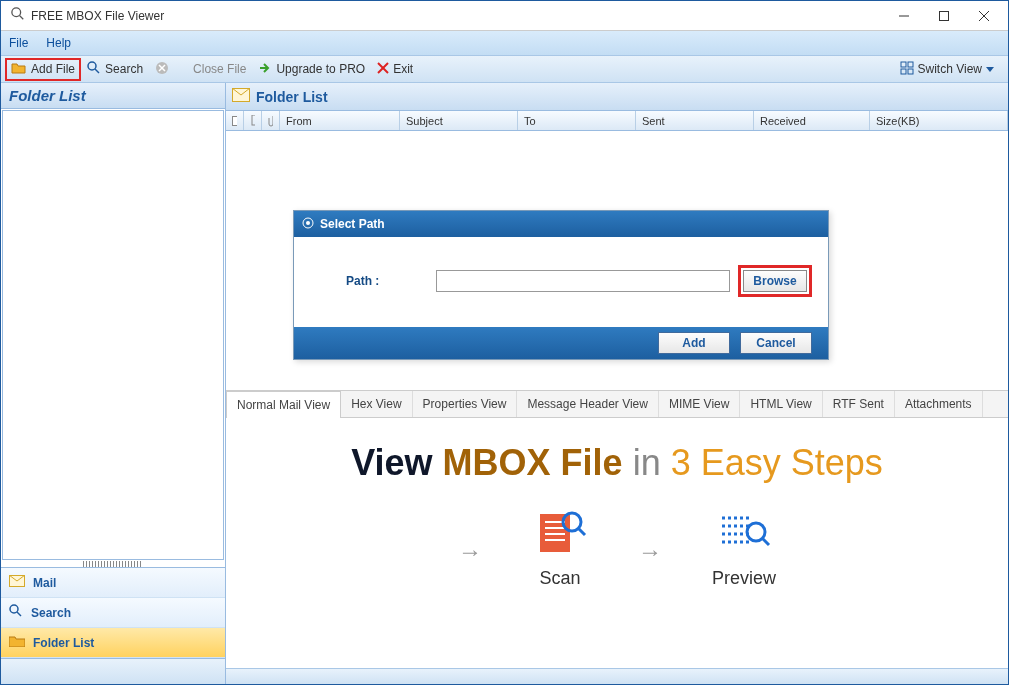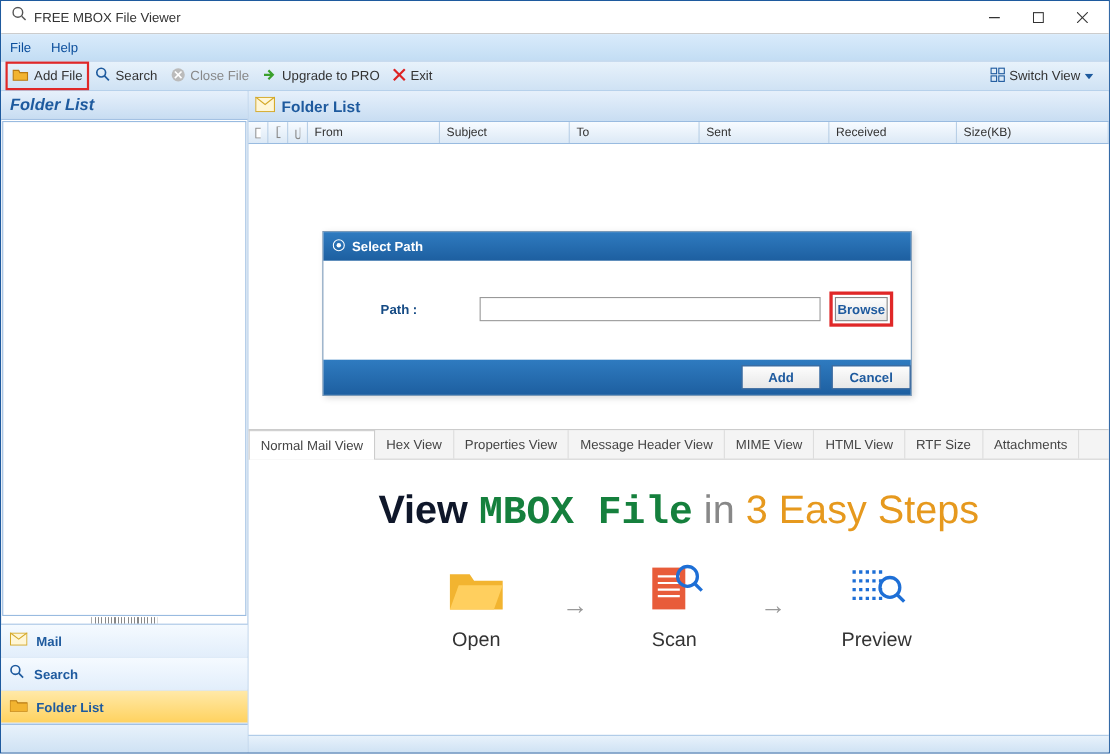--- a/index.html
+++ b/index.html
@@ -7,26 +7,26 @@
 
 .titlebar { height: 30px; background: #fff; display: flex; align-items: center; padding: 0 4px; border-bottom: 1px solid #ccc; }
 .titlebar .search-icon { margin: 0 6px; }
 .titlebar .title { font-size: 12px; color: #333; }
 .titlebar .controls { margin-left: auto; display: flex; }
 .titlebar .win-btn { width: 40px; height: 28px; display: flex; align-items: center; justify-content: center; cursor: pointer; }
 
 .menubar { height: 24px; background: linear-gradient(#d9ebfb, #c3ddf4); display: flex; align-items: center; padding: 12px 8px; font-size: 12px; }
 .menubar .menu-item { color: #0b4e9c; margin-right: 18px; cursor: pointer; }
 
-.toolbar { height: 28px; background: linear-gradient(#e8f2fb, #cfe2f4); border-top:1px solid #a9c7e6; border-bottom:1px solid #a9c7e6; display: flex; padding: 0 4px; font-size: 12px; }
+.toolbar { height: 28px; background: linear-gradient(#e8f2fb, #cfe2f4); border-top:1px solid #a9c7e6; border-bottom:1px solid #a9c7e6; display: flex; align-items: center; padding: 0 4px; font-size: 12px; }
 .toolbar .tb-btn { display: flex; align-items: center; padding: 2px 6px; cursor: pointer; color: #333; }
 .toolbar .tb-btn.highlight { border: 2px solid #e02828; padding: 1px 4px; }
 .toolbar .tb-btn .ico { margin-right: 4px; }
 .toolbar .right { margin-left: auto; display:flex; align-items:center; }
-.toolbar .disabled { color:#888; }
+.toolbar .disabled { color:#888;gap:20px; }
 
 .main { display: flex; height: calc(100% - 30px - 24px - 28px); }
 .sidebar { width: 225px; display: flex; flex-direction: column; border-right: 1px solid #99bbe0; }
 .panel-header { background: linear-gradient(#e6f0fb,#c8ddf2); border-bottom:1px solid #99bbe0; padding: 4px 8px; font-size: 15px; font-weight: bold; color: #1e5a9e; font-style: italic; }
 .folder-tree { flex: 1; background: #fff; border:1px solid #99bbe0; margin:1px; }
 .drag-handle { height: 6px; background: repeating-linear-gradient(90deg,#888 0 1px,transparent 1px 3px); margin: 0 auto; width: 60px; }
 .nav-list { border-top:1px solid #99bbe0; }
 .nav-item { display:flex; align-items:center; height:30px; padding:0 8px; font-size:12px; font-weight:bold; color:#1e5a9e; background: linear-gradient(#f5faff,#e2eefb); border-bottom:1px solid #cfe2f4; cursor:pointer; }
 .nav-item.active { background: linear-gradient(#ffe9a8,#ffd25f); }
 .nav-item .ico { margin-right:8px; }
@@ -39,32 +39,32 @@
 .grid-header .col { border-right:1px solid #b8cfe6; padding:2px 6px; display:flex; align-items:center; }
 .grid-body { flex:1; background:#fff; position:relative; }
 
 .dialog { position:absolute; left:67px; top:79px; width:536px; border:1px solid #7a9ab8; background:#fff; box-shadow: 2px 2px 6px rgba(0,0,0,0.15); }
 .dialog-title { height:26px; background: linear-gradient(#2f7bc0,#1d5fa0); color:#fff; font-size:12px; font-weight:bold; display:flex; align-items:center; padding:0 8px; }
 .dialog-title .ico { margin-right:6px; }
 .dialog-body { padding:28px 16px 30px 16px; display:flex; align-items:center; }
 .dialog-body label { font-size:12px; font-weight:bold; color:#144a84; width:90px;margin-left:36px; }
 .dialog-body input { flex:1; height:22px; border:1px solid #999; padding:0 4px; font-size:12px; }
 .dialog-body .browse-wrap { border:3px solid #e02828; margin-left:8px; padding:2px; }
-.dialog-body button { width:48px; height:22px; font-size:12px; font-weight:bold; color:#1e5a9e; background:linear-gradient(#fdfdfd,#e7e7e7); border:1px solid #888; cursor:pointer; }
-.dialog-footer { height:32px; background: linear-gradient(#2f7bc0,#1d5fa0); display:flex; align-items:center; justify-content:flex-end; padding:0 0; gap:10px; }
+.dialog-body button { width:64px; height:22px; font-size:12px; font-weight:bold; color:#1e5a9e; background:linear-gradient(#fdfdfd,#e7e7e7); border:1px solid #888; cursor:pointer; }
+.dialog-footer { height:32px; background: linear-gradient(#2f7bc0,#1d5fa0); display:flex; align-items:center; justify-content:flex-end; padding:0 16px; gap:10px; }
 .dialog-footer button { width:72px; height:22px; font-size:12px; font-weight:bold; color:#1e5a9e; background:linear-gradient(#fdfdfd,#e7e7e7); border:1px solid #406a9c; cursor:pointer; }
 
 .tabs { display:flex; background:#f4f4f4; border-top:1px solid #ccc; border-bottom:1px solid #ccc; font-size:12px; }
 .tab { padding:6px 10px; color:#444; cursor:pointer; border-right:1px solid #ddd; }
 .tab.active { background:#fff; border-top:1px solid #ccc; border-left:1px solid #ccc; border-right:1px solid #ccc; margin-bottom:-1px; }
 
 .promo { height:250px; background:#fff; padding:24px 0; text-align:center; }
 .promo-title { font-size:36px; }
 .promo-title .w1 { color:#0f172a;font-weight:bold; }
-.promo-title .w2 { color:#15803d; font-weight:bold;font-family:Liberation Mono, monospace; }
+.promo-title .w2 { color:#a16207; font-weight:bold; }
 .promo-title .w3 { color:#888; font-weight:300; }
 .promo-title .w4 { color:#e6991e; }
 .promo-icons { display:flex; justify-content:center; align-items:center; gap:50px; margin-top:24px; }
 .promo-step { display:flex; flex-direction:column; align-items:center; }
 .promo-step .lbl { font-size:18px; color:#333; margin-top:8px; }
 .arrow { color:#999; font-size:24px; }
 .statusbar { height:16px; background: linear-gradient(#e8f2fb,#cfe2f4); border-top:1px solid #a9c7e6; }
 </style>
 </head>
 <body>
@@ -239,39 +239,32 @@
       </div>
     </div>
 
     <div class="tabs">
       <div class="tab active">Normal Mail View</div>
       <div class="tab">Hex View</div>
       <div class="tab">Properties View</div>
       <div class="tab">Message Header View</div>
       <div class="tab">MIME View</div>
       <div class="tab">HTML View</div>
-      <div class="tab">RTF Size</div>
+      <div class="tab">RTF Sent</div>
       <div class="tab">Attachments</div>
     </div>
 
     <div class="promo">
       <div class="promo-title">
         <span class="w1">View</span>
         <span class="w2">MBOX File</span>
         <span class="w3">in</span>
         <span class="w4">3 Easy Steps</span>
       </div>
       <div class="promo-icons">
-        <div class="promo-step">
-          <span><svg width="56" height="48">
-                <path d="M4 12h18l4 6h26v26H4z" fill="#f2b430"></path>
-                <path d="M4 44L12 22h40l-8 22z" fill="#ffcf5e"></path>
-              </svg></span>
-          <span class="lbl">Open</span>
-        </div>
         <span class="arrow">→</span>
         <div class="promo-step">
           <span><svg width="56" height="48">
                 <rect x="8" y="6" width="30" height="38" fill="#e85c3a"></rect>
                 <line x1="13" y1="14" x2="33" y2="14" stroke="#fff" stroke-width="2"></line>
                 <line x1="13" y1="20" x2="33" y2="20" stroke="#fff" stroke-width="2"></line>
                 <line x1="13" y1="26" x2="33" y2="26" stroke="#fff" stroke-width="2"></line>
                 <line x1="13" y1="32" x2="33" y2="32" stroke="#fff" stroke-width="2"></line>
                 <circle cx="40" cy="14" r="9" fill="none" stroke="#1e6fd6" stroke-width="3"></circle>
                 <line x1="46" y1="20" x2="53" y2="27" stroke="#1e6fd6" stroke-width="3"></line>

